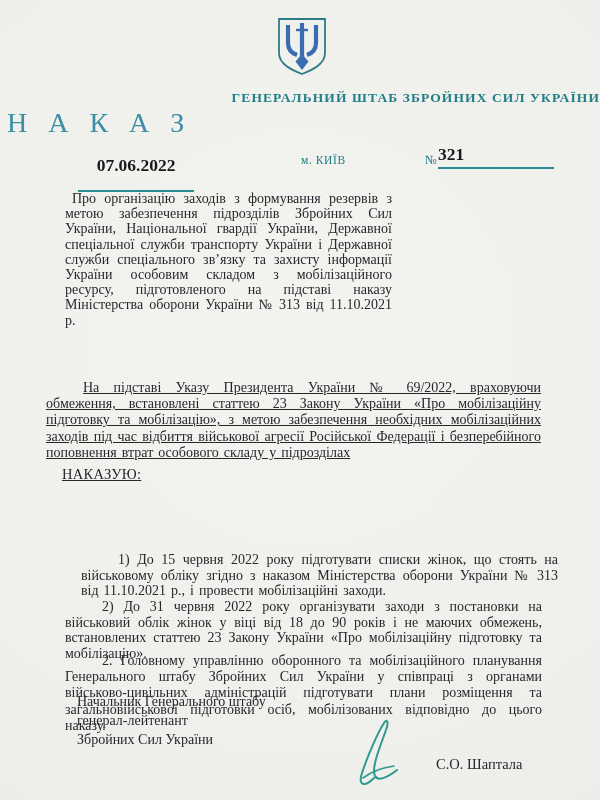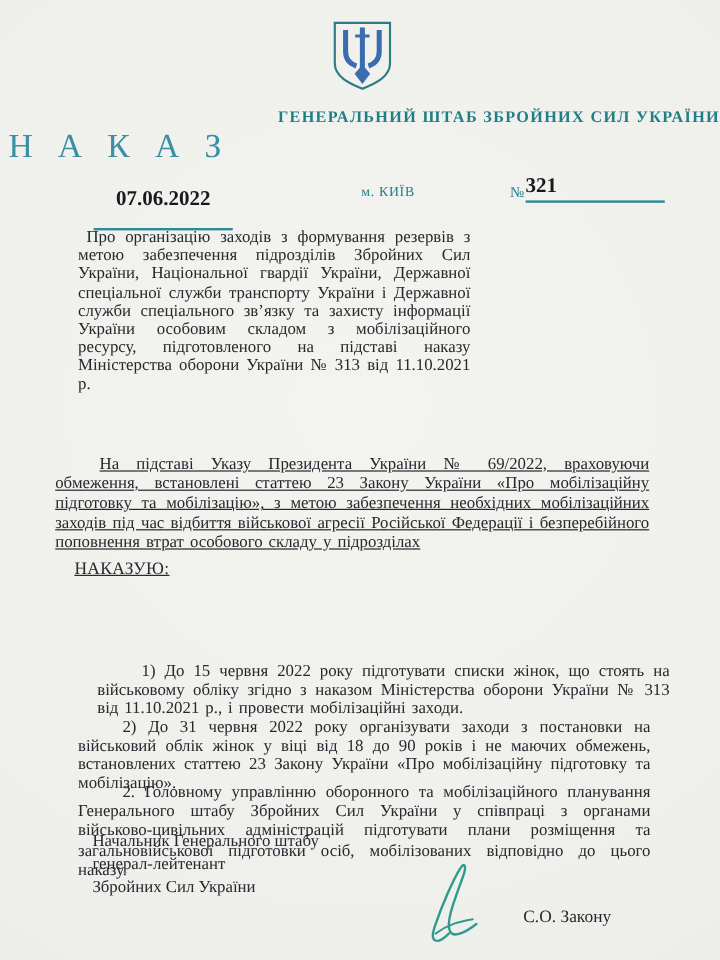--- a/index.html
+++ b/index.html
@@ -89,15 +89,15 @@
     <div>Збройних Сил України</div>
   </div>
 
   <div class="sig-mark">
     <svg width="80" height="76" viewBox="0 0 80 76">
       <path d="M24,62 C14,72 8,69 12,57 C18,39 28,16 34,7 C37,2 39,6 36,14 C30,31 21,52 25,60 C28,66 38,61 47,54" fill="none" stroke="#2f9a8d" stroke-width="2" stroke-linecap="round"></path>
       <path d="M13,62 C24,54 33,52 44,50" fill="none" stroke="#2f9a8d" stroke-width="1.6" stroke-linecap="round"></path>
     </svg>
   </div>
 
-  <div class="sig-name">С.О. Закону</div>
+  <div class="sig-name">С.О. Шаптала</div>
 
 </div>
 
 </body></html>

